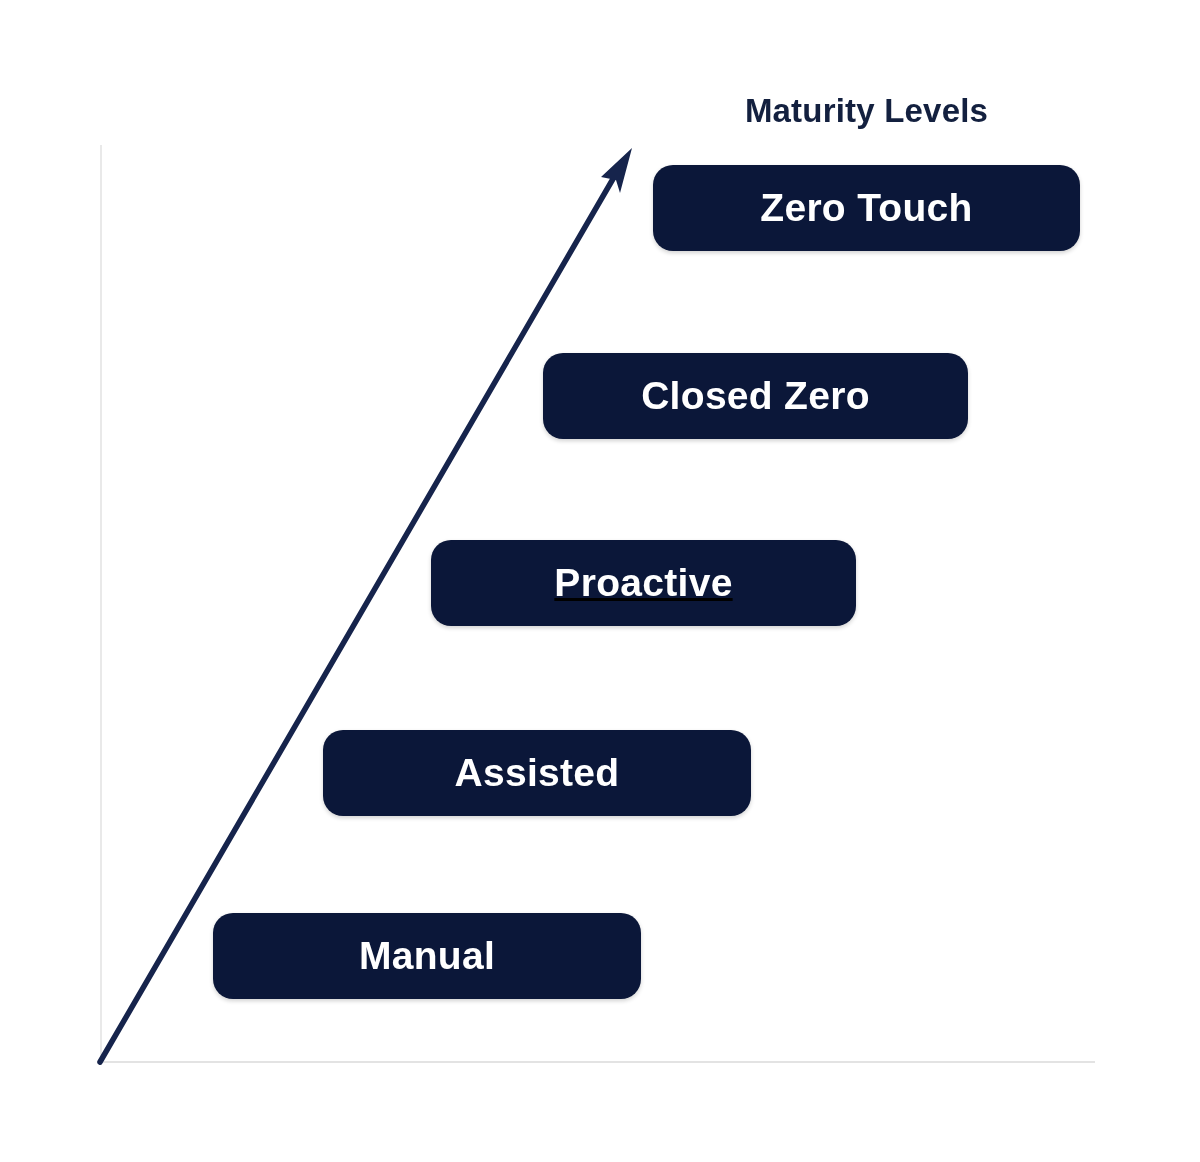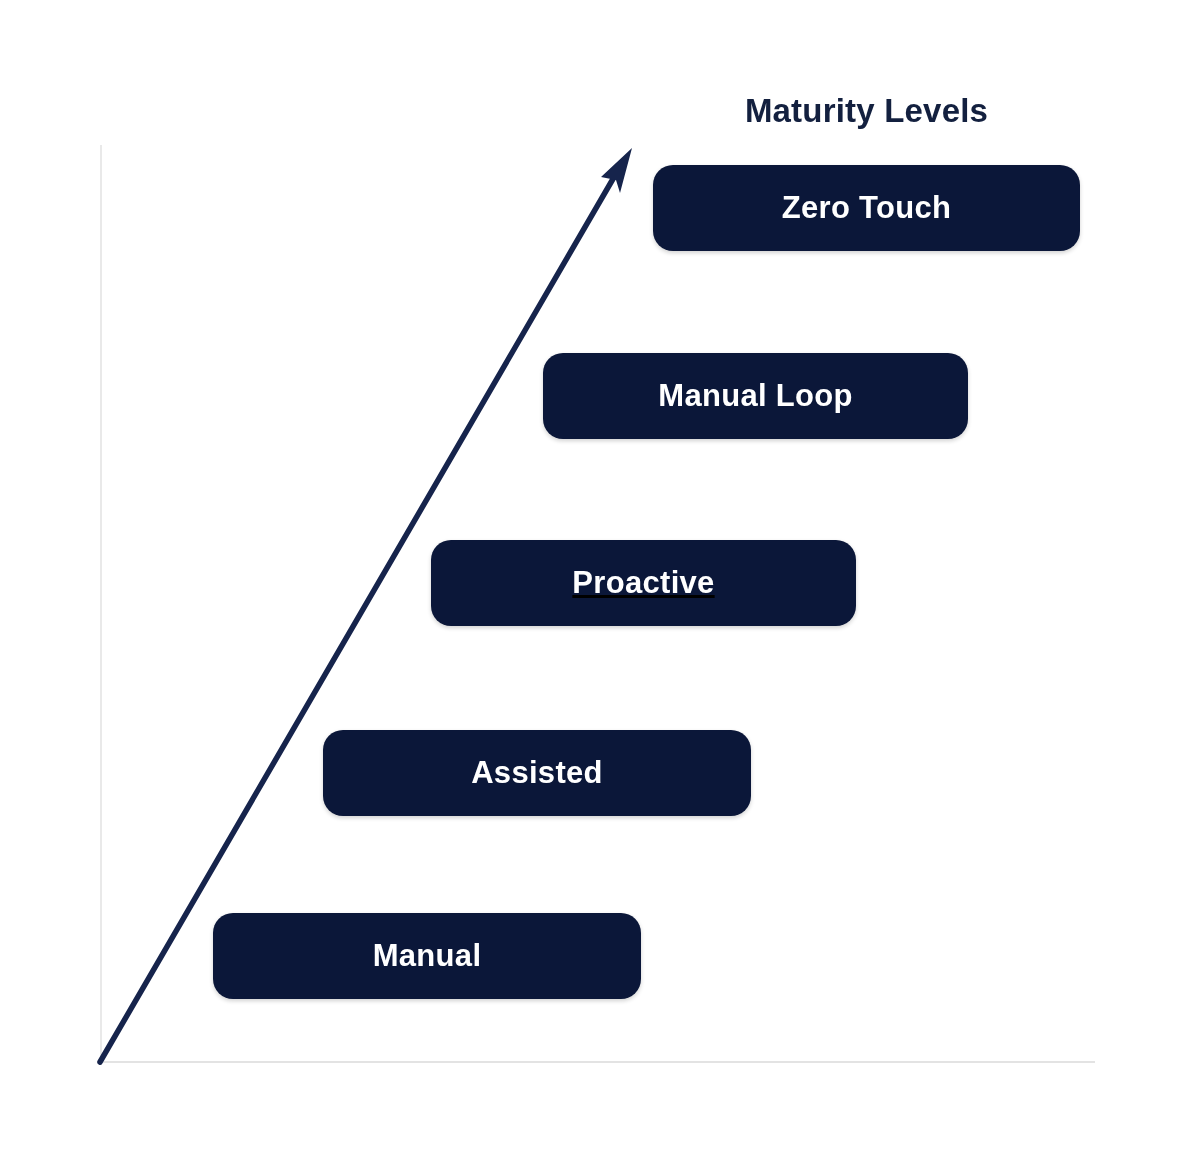--- a/index.html
+++ b/index.html
@@ -63,21 +63,21 @@
     height: 86px;
     border-radius: 20px;
     background: #0b1739;
     box-shadow: 0 2px 4px rgba(0,0,0,0.18);
     display: flex;
     align-items: center;
     justify-content: center;
   }
   .level-label {
     color: #ffffff;
-    font-size: 31px;
+    font-size: 39px;
     font-weight: bold;
     letter-spacing: 0.3px;
     white-space: nowrap;
   }
 </style>
 </head>
 <body>
 
 <div id="canvas">
 
@@ -88,21 +88,21 @@
     <polygon points="632,148 601,177 616,180 620,193" fill="#16244c"></polygon>
   </svg>
 
   <div class="title">Maturity Levels</div>
 
   <div class="level" style="left:653px; top:165px; width:427px;">
     <span class="level-label">Zero Touch</span>
   </div>
 
   <div class="level" style="left:543px; top:353px; width:425px;">
-    <span class="level-label">Manual Loop</span>
+    <span class="level-label">Closed Zero</span>
   </div>
 
   <div class="level" style="left:431px; top:540px; width:425px;text-decoration:underline;">
     <span class="level-label">Proactive</span>
   </div>
 
   <div class="level" style="left:213px; top:913px; width:428px;">
     <span class="level-label">Manual</span>
   </div>
 

